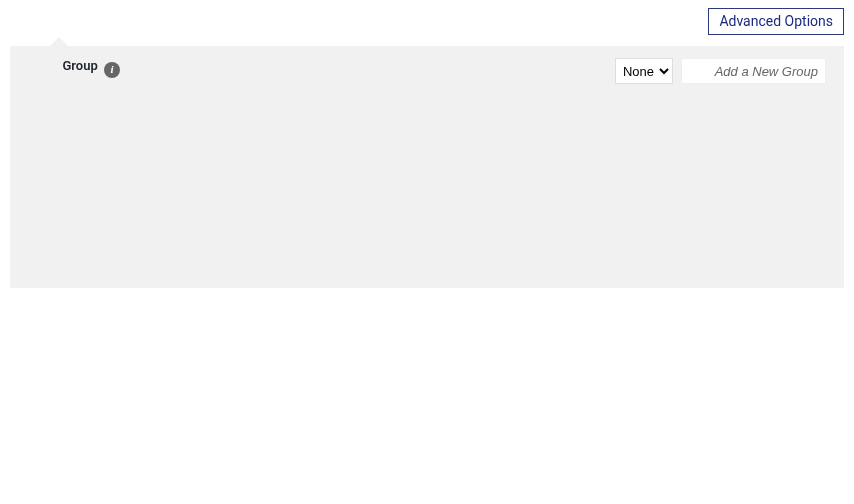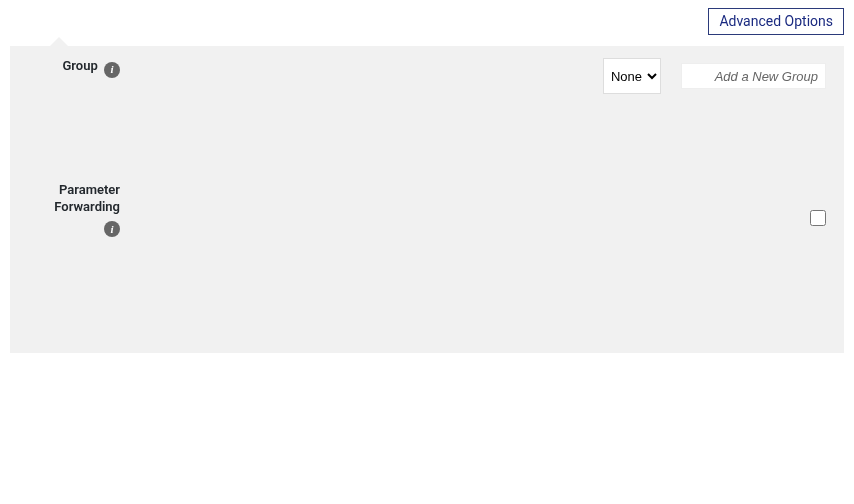--- a/index.html
+++ b/index.html
@@ -74,33 +74,33 @@
   .info-icon-block {
     margin-top: 2px;
   }
   .control-cell {
     vertical-align: middle !important;
   }
   .row-spacer td { height: 44px; }
   select.group-select {
     font-size: 13px;
     padding: 2px 2px;
-    height: 36px;
+    height: 26px;
     border: 1px solid #dddddd;
     background: #ffffff;
     vertical-align: middle;
   }
   input.text {
     font-size: 13px;
     padding: 4px 7px;
     height: 26px;
     border: 1px solid #eeeeee;
     width: 145px;
     vertical-align: middle;
-    margin-left: 16px;
+    margin-left: 4px;
     color: #0f766e;
   }
   input.text::placeholder {
     font-style: italic;
     color: #666666;
   }
   input.chk {
     width: 16px; height: 16px;
     accent-color: #0073aa;
     margin: 0;
@@ -141,31 +141,20 @@
             <td></td>
             <td></td>
           </tr>
 
 
       <tr class="row-spacer">
             <td></td>
             <td></td>
           </tr>
 
-      <tr>
-        <td class="label-cell">
-          <span class="label-line">Parameter Forwarding</span>
-          <div class="info-icon-block">
-            <span class="info-icon">i</span>
-          </div>
-        </td>
-        <td class="control-cell" style="padding-top:20px;">
-          <input class="chk" type="checkbox" style="">
-        </td>
-      </tr>
 
       <tr class="row-spacer">
             <td></td>
             <td></td>
           </tr>
 
 
       <tr class="row-spacer">
             <td></td>
             <td></td>

